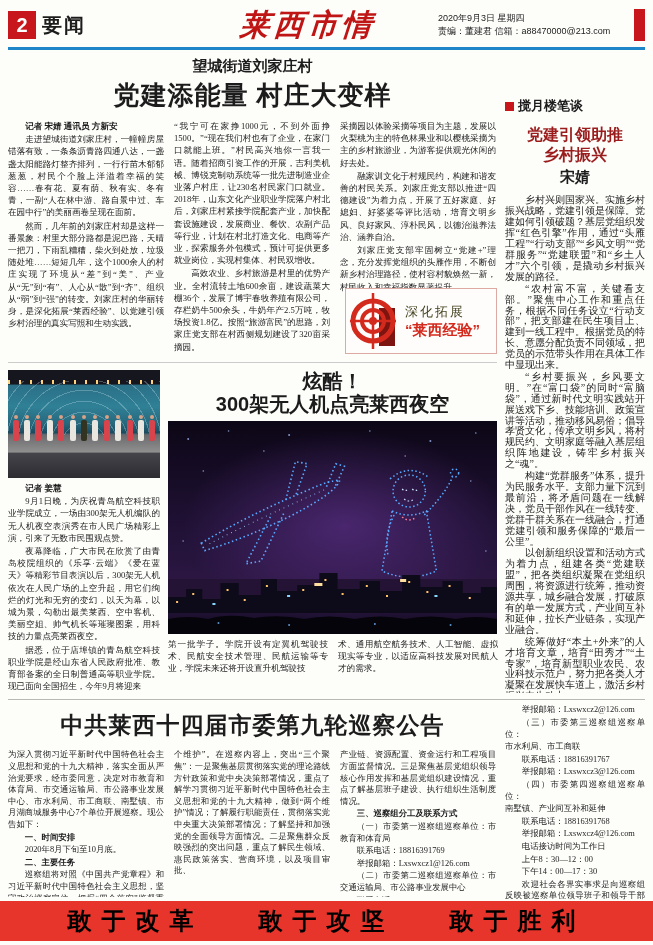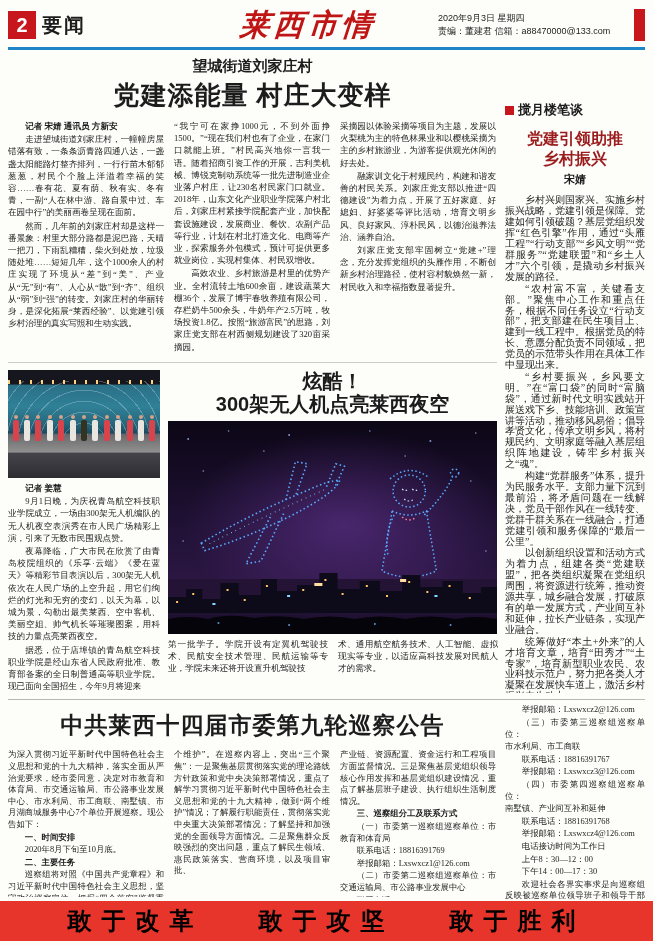--- a/index.html
+++ b/index.html
@@ -55,21 +55,21 @@
   .people i::before{content:"";position:absolute;top:-5px;left:1px;width:4px;height:4px;border-radius:50%;background:#d9a286;}
   .drone-right{width:329px;flex:none;}
   .drone-title{text-align:center;font:bold 20px "Liberation Sans",sans-serif;line-height:1.15;margin:0 0 5px 0;}
   .dronephoto{width:329px;height:213px;display:block;}
   .belowcols{display:flex;gap:10px;margin-top:4px;font-size:8.6px;line-height:12.2px;}
   .belowcols .bc{width:160px;flex:none;}
   
   .sb-label{display:flex;align-items:center;gap:4px;font:bold 13px "Liberation Sans",sans-serif;margin:2px 0 10px 0;}
   .sb-sq{width:9px;height:9px;background:#c8161d;display:inline-block;}
   .sb-title{text-align:center;color:#9a1c1c;font:bold 16px "Liberation Sans",sans-serif;line-height:1.25;}
-  .sb-author{text-align:center;font-size:11px;margin:3px 0 8px 0;font-weight:bold;}
+  .sb-author{text-align:center;font-size:15px;margin:3px 0 8px 0;font-weight:bold;}
   .sb-body{font-size:10px;line-height:10.9px;height:498px;overflow:hidden;}
   
   .announce{display:flex;gap:8px;border-top:1px solid #b8b8b4;margin-top:6px;padding-top:4px;}
   .ann-left{width:489px;flex:none;}
   .ann-title{text-align:center;font:bold 23px "Liberation Sans",sans-serif;margin:6px 0 8px 0;letter-spacing:1px;}
   .ann-cols{display:flex;gap:10px;}
   .ann-cols .col{width:156px;flex:none;font-size:8.4px;line-height:11.6px;height:148px;overflow:hidden;}
   .ann-right{width:140px;flex:none;font-size:8.4px;line-height:11.6px;overflow:hidden;height:212px;}
   
   .banner{position:absolute;left:0;right:0;bottom:4px;height:40px;background:#e8352c;
@@ -84,21 +84,21 @@
   <header class="hd">
     <div class="hd-left">
       <div class="pagenum">
         <span>2</span>
       </div>
       <div class="secname">要闻</div>
     </div>
     <div class="masthead">莱西市情</div>
     <div class="pubinfo">
       <div>2020年9月3日 星期四</div>
-      <div>责编：董建君 信箱：a88470000@133.com</div>
+      <div>责编：董建君 信箱：a88470000@213.com</div>
     </div>
     <div class="corner"></div>
   </header>
   <div class="blue-rule"></div>
 
   <div class="content">
     <div class="main-left">
 
       <section class="lead">
         <div class="kicker">望城街道刘家庄村</div>
@@ -111,20 +111,34 @@
             </div>
           <div class="col">
               <p class="para ni">“我宁可在家挣1000元，不到外面挣1500。”“现在我们村也有了企业，在家门口就能上班。”村民高兴地你一言我一语。随着招商引资工作的开展，吉利美机械、博锐克制动系统等一批先进制造业企业落户村庄，让230名村民家门口就业。2018年，山东文化产业职业学院落户村北后，刘家庄村紧接学院配套产业，加快配套设施建设，发展商业、餐饮、农副产品等行业，计划在村北打造文化、电商等产业，探索服务外包模式，预计可提供更多就业岗位，实现村集体、村民双增收。</p>
               <p class="para">高效农业、乡村旅游是村里的优势产业。全村流转土地600余亩，建设蔬菜大棚36个，发展了博宇春牧养殖有限公司，存栏奶牛500余头，牛奶年产2.5万吨，牧场投资1.8亿。按照“旅游富民”的思路，刘家庄党支部在村西侧规划建设了320亩采摘园。</p>
             </div>
           <div class="col">
               <p class="para ni">采摘园以体验采摘等项目为主题，发展以火梨桃为主的特色林果业和以樱桃采摘为主的乡村旅游业，为游客提供观光休闲的好去处。</p>
               <p class="para">融家训文化于村规民约，构建和谐友善的村民关系。刘家庄党支部以推进“四德建设”为着力点，开展了五好家庭、好媳妇、好婆婆等评比活动，培育文明乡风、良好家风、淳朴民风，以德治滋养法治、涵养自治。</p>
               <p class="para">刘家庄党支部牢固树立“党建+”理念，充分发挥党组织的头雁作用，不断创新乡村治理路径，使村容村貌焕然一新，村民收入和幸福指数显著提升。</p>
             </div>
+        </div>
+        <div class="stamp">
+          <svg width="52" height="58" viewBox="0 0 52 58">
+            <rect x="30" y="16" width="16" height="38" fill="#7e1410"></rect>
+            <line x1="24" y1="1" x2="24" y2="57" stroke="#d42a1e" stroke-width="2.5"></line>
+            <line x1="1" y1="29" x2="47" y2="29" stroke="#d42a1e" stroke-width="2.5"></line>
+            <circle cx="24" cy="29" r="20" fill="none" stroke="#d42a1e" stroke-width="5"></circle>
+            <circle cx="24" cy="29" r="11" fill="none" stroke="#d42a1e" stroke-width="4"></circle>
+            <circle cx="24" cy="29" r="4" fill="#d42a1e"></circle>
+          </svg>
+          <div class="stamp-text">
+            <div class="stamp-t1">深化拓展</div>
+            <div class="stamp-t2">“莱西经验”</div>
+          </div>
         </div>
       </section>
 
       <section class="drone">
         <div class="drone-left">
           <div class="stagephoto">
             <div class="truss"></div>
             <div class="arcs"></div>
             <div class="people">
               <i></i>

